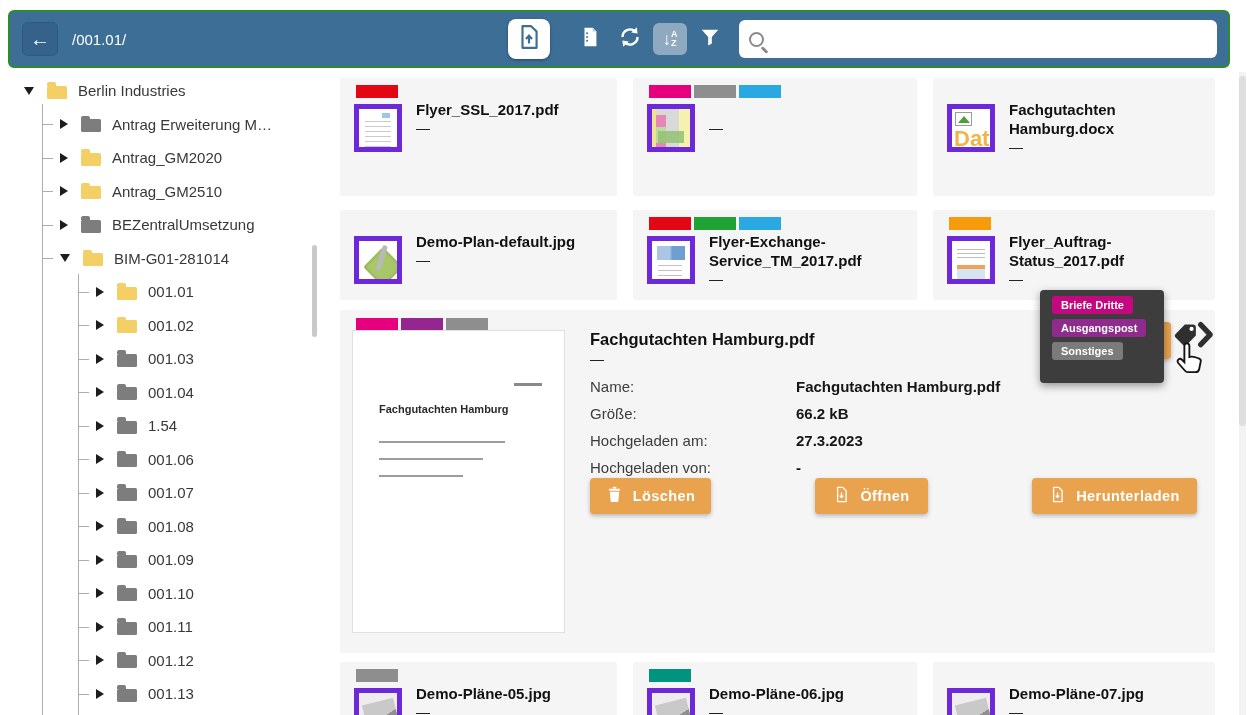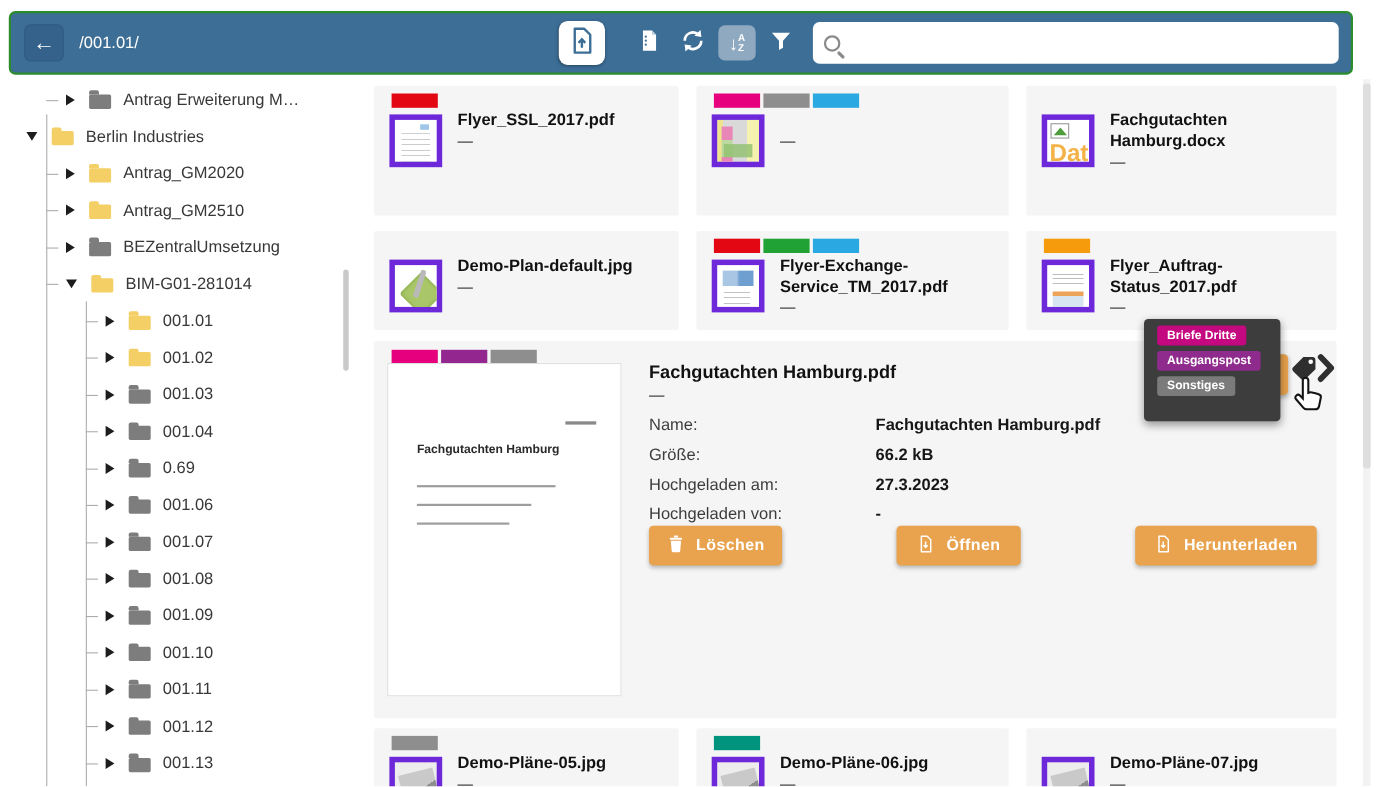--- a/index.html
+++ b/index.html
@@ -192,34 +192,34 @@
 
     <div class="search-box">
       <span class="mag"></span>
     </div>
   </div>
 
   <div class="sidebar">
     <div class="trunk trunk1"></div>
     <div class="trunk trunk2"></div>
 
-    <div class="trow lv1">
-        <span class="stub"></span>
-      <span class="caret right"></span>
-      <span class="folder" style="background: rgb(125, 125, 125);"></span>
-      <span class="tlabel">Antrag Erweiterung M…</span>
-    </div>
     <div class="trow lv0">
       <span class="caret down"></span>
       <span class="folder" style="background: rgb(243, 207, 102);"></span>
       <span class="tlabel">Berlin Industries</span>
     </div>
     <div class="trow lv1">
         <span class="stub"></span>
       <span class="caret right"></span>
+      <span class="folder" style="background: rgb(125, 125, 125);"></span>
+      <span class="tlabel">Antrag Erweiterung M…</span>
+    </div>
+    <div class="trow lv1">
+        <span class="stub"></span>
+      <span class="caret right"></span>
       <span class="folder" style="background: rgb(243, 207, 102);"></span>
       <span class="tlabel">Antrag_GM2020</span>
     </div>
     <div class="trow lv1">
         <span class="stub"></span>
       <span class="caret right"></span>
       <span class="folder" style="background: rgb(243, 207, 102);"></span>
       <span class="tlabel">Antrag_GM2510</span>
     </div>
     <div class="trow lv1">
@@ -255,21 +255,21 @@
     <div class="trow lv2">
         <span class="stub"></span>
       <span class="caret right"></span>
       <span class="folder" style="background: rgb(125, 125, 125);"></span>
       <span class="tlabel">001.04</span>
     </div>
     <div class="trow lv2">
         <span class="stub"></span>
       <span class="caret right"></span>
       <span class="folder" style="background: rgb(125, 125, 125);"></span>
-      <span class="tlabel">0.69</span>
+      <span class="tlabel">1.54</span>
     </div>
     <div class="trow lv2">
         <span class="stub"></span>
       <span class="caret right"></span>
       <span class="folder" style="background: rgb(125, 125, 125);"></span>
       <span class="tlabel">001.06</span>
     </div>
     <div class="trow lv2">
         <span class="stub"></span>
       <span class="caret right"></span>

